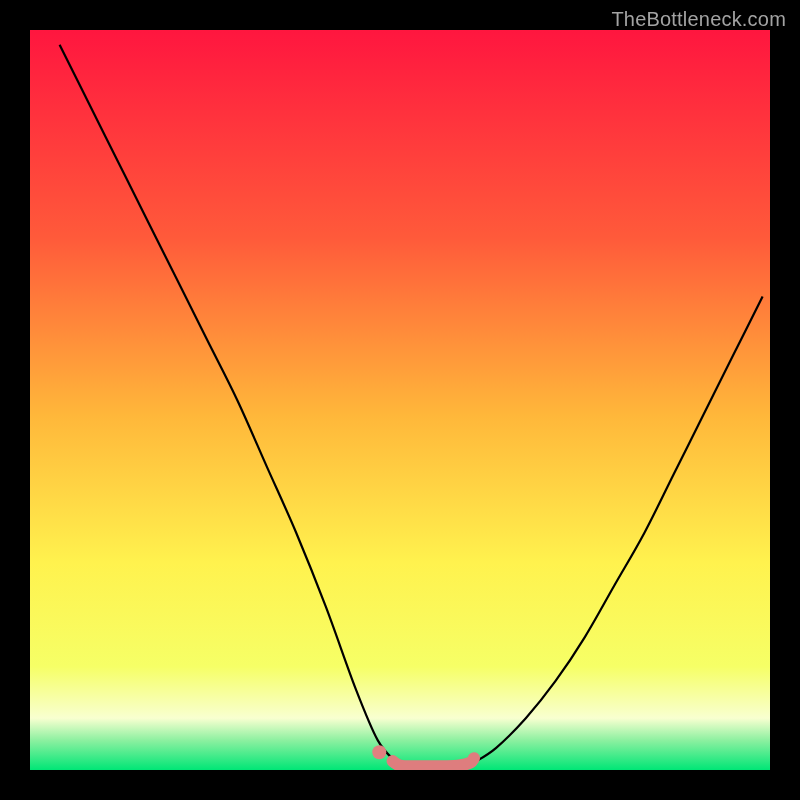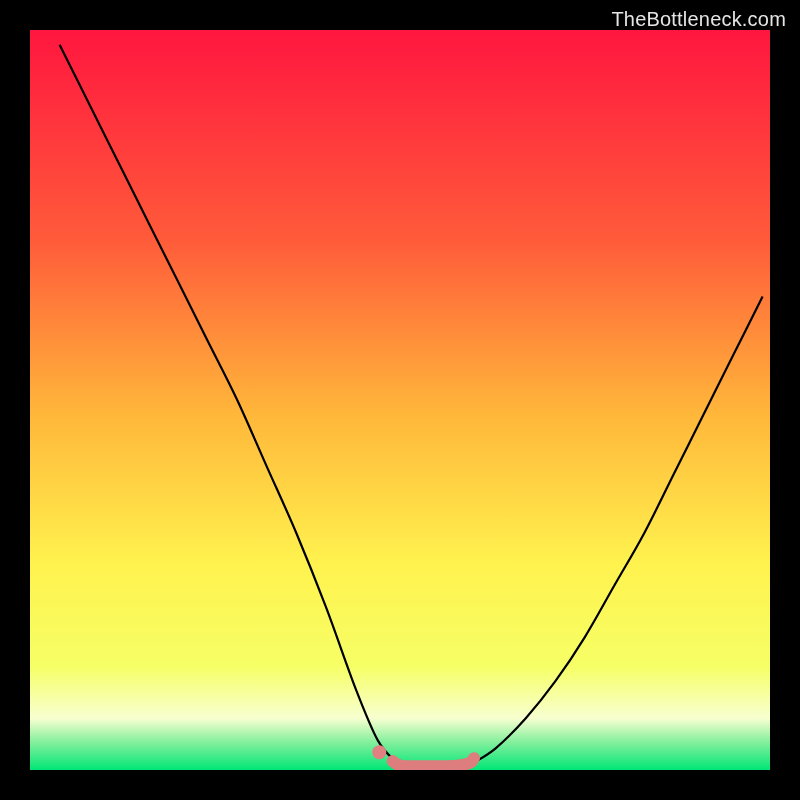--- a/index.html
+++ b/index.html
@@ -1,19 +1,19 @@
 <!DOCTYPE html>
 <html><head>
 <meta charset="utf-8">
 <style>
   html,body{margin:0;padding:0;width:800px;height:800px;background:#000;overflow:hidden;font-family:Arial,Helvetica,sans-serif}
   .frame{position:absolute;left:0;top:0;width:800px;height:800px;background:#000}
   .plot{position:absolute;left:30px;top:30px;width:740px;height:740px;overflow:hidden}
   .bg{position:absolute;inset:0}
-  .attribution{position:absolute;top:8px;right:14px;color:#e5e5e5;font-size:20px;letter-spacing:0.2px;font-weight:500}
+  .attribution{position:absolute;top:8px;right:14px;color:#a3a3a3;font-size:20px;letter-spacing:0.2px;font-weight:500}
   svg{position:absolute;inset:0}
 </style>
 </head>
 <body>
 
 <div class="frame">
   <div class="attribution">TheBottleneck.com</div>
   <div class="plot">
     <svg class="bg" viewBox="0 0 740 740" preserveAspectRatio="none">
       <defs>

